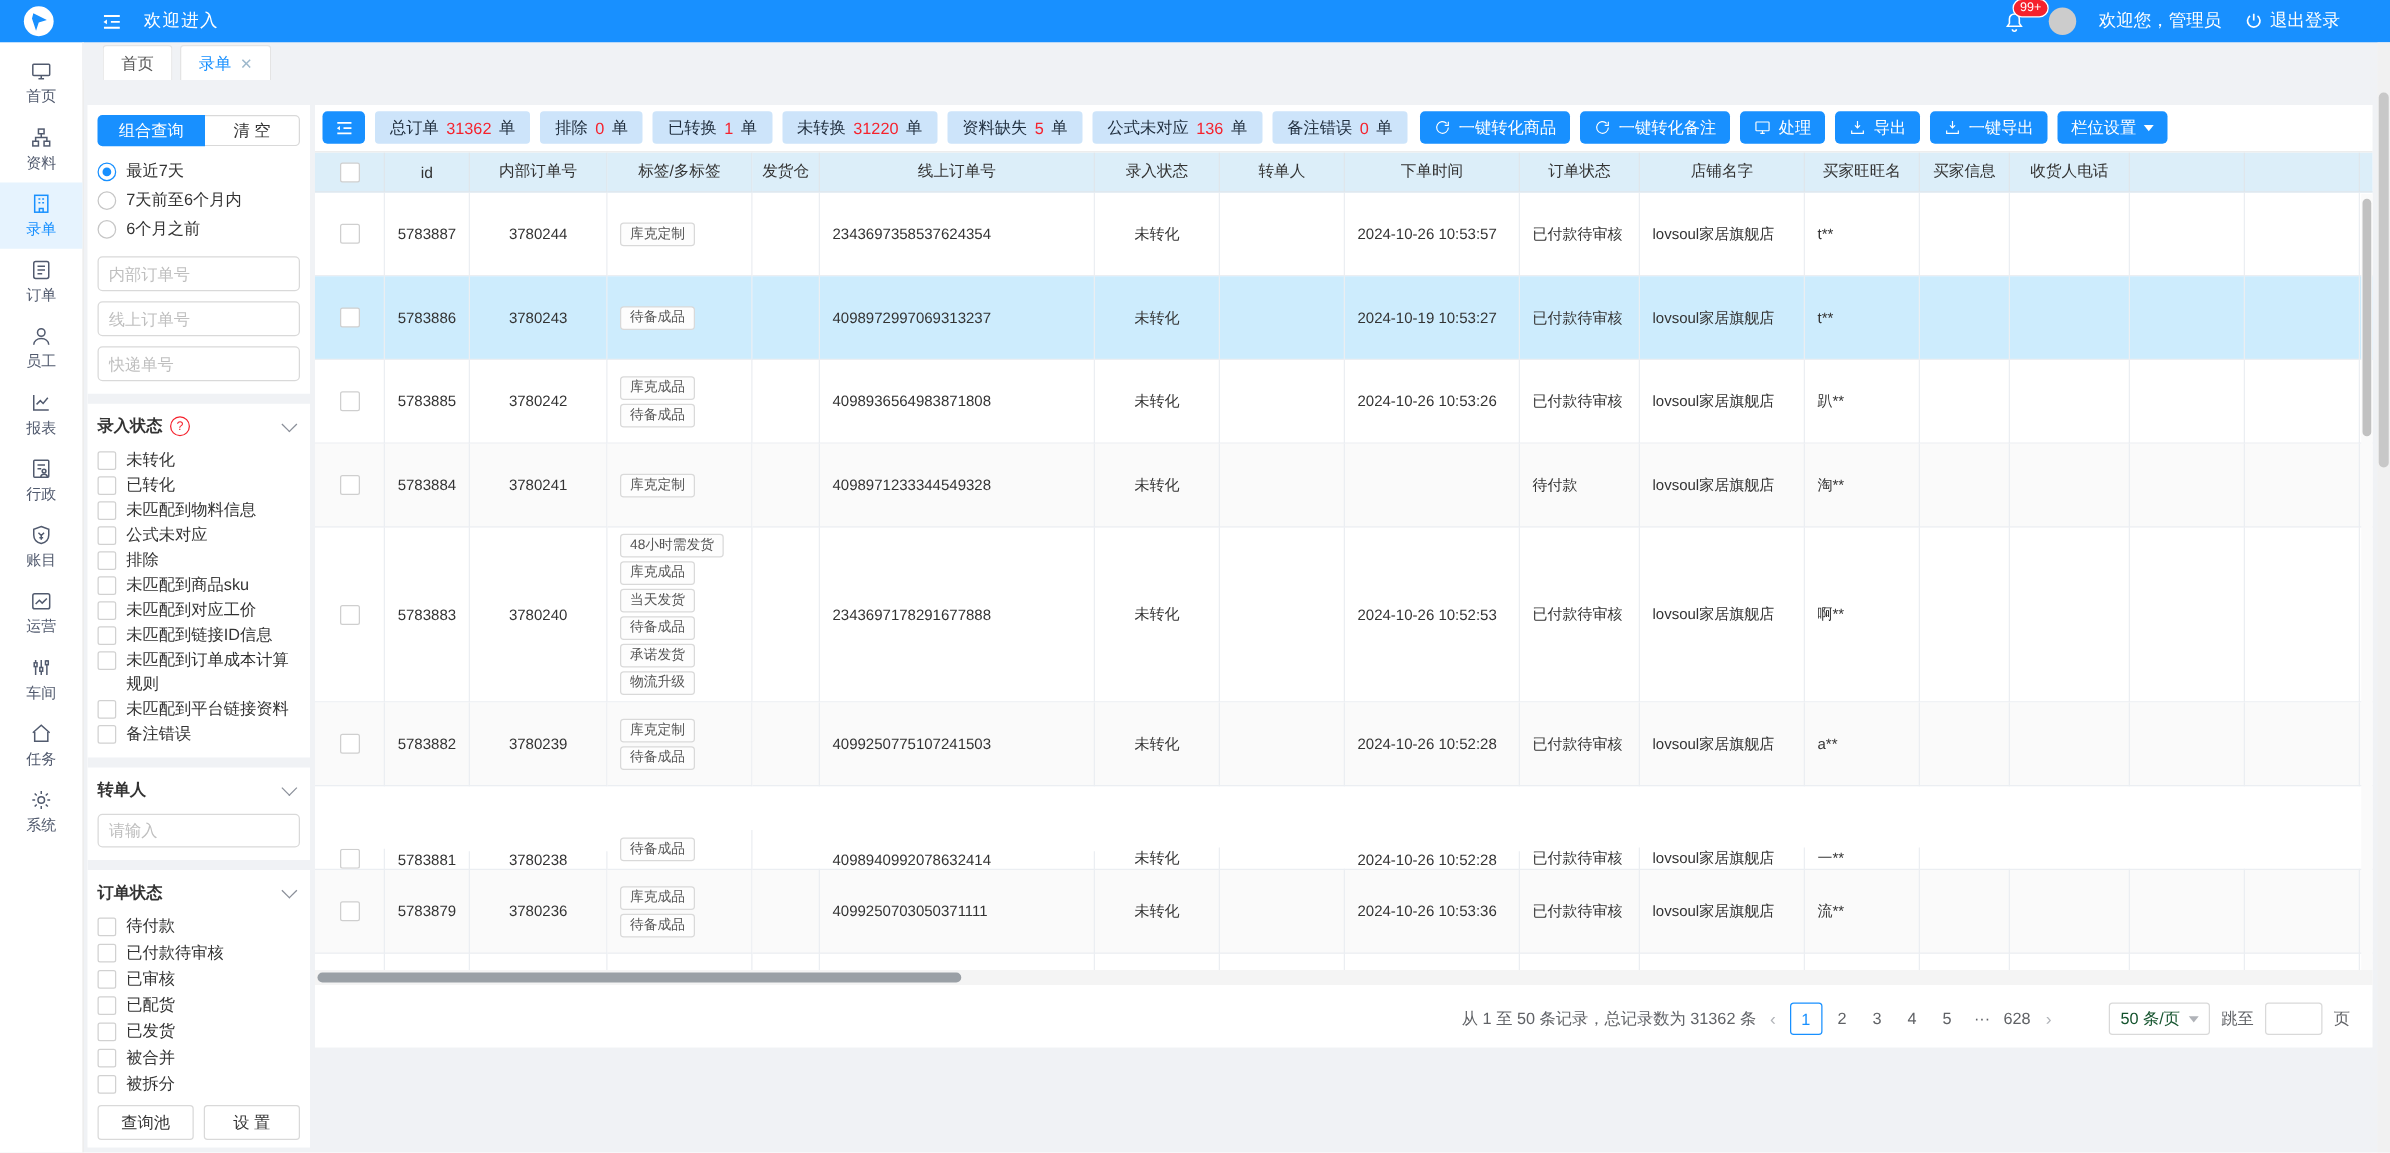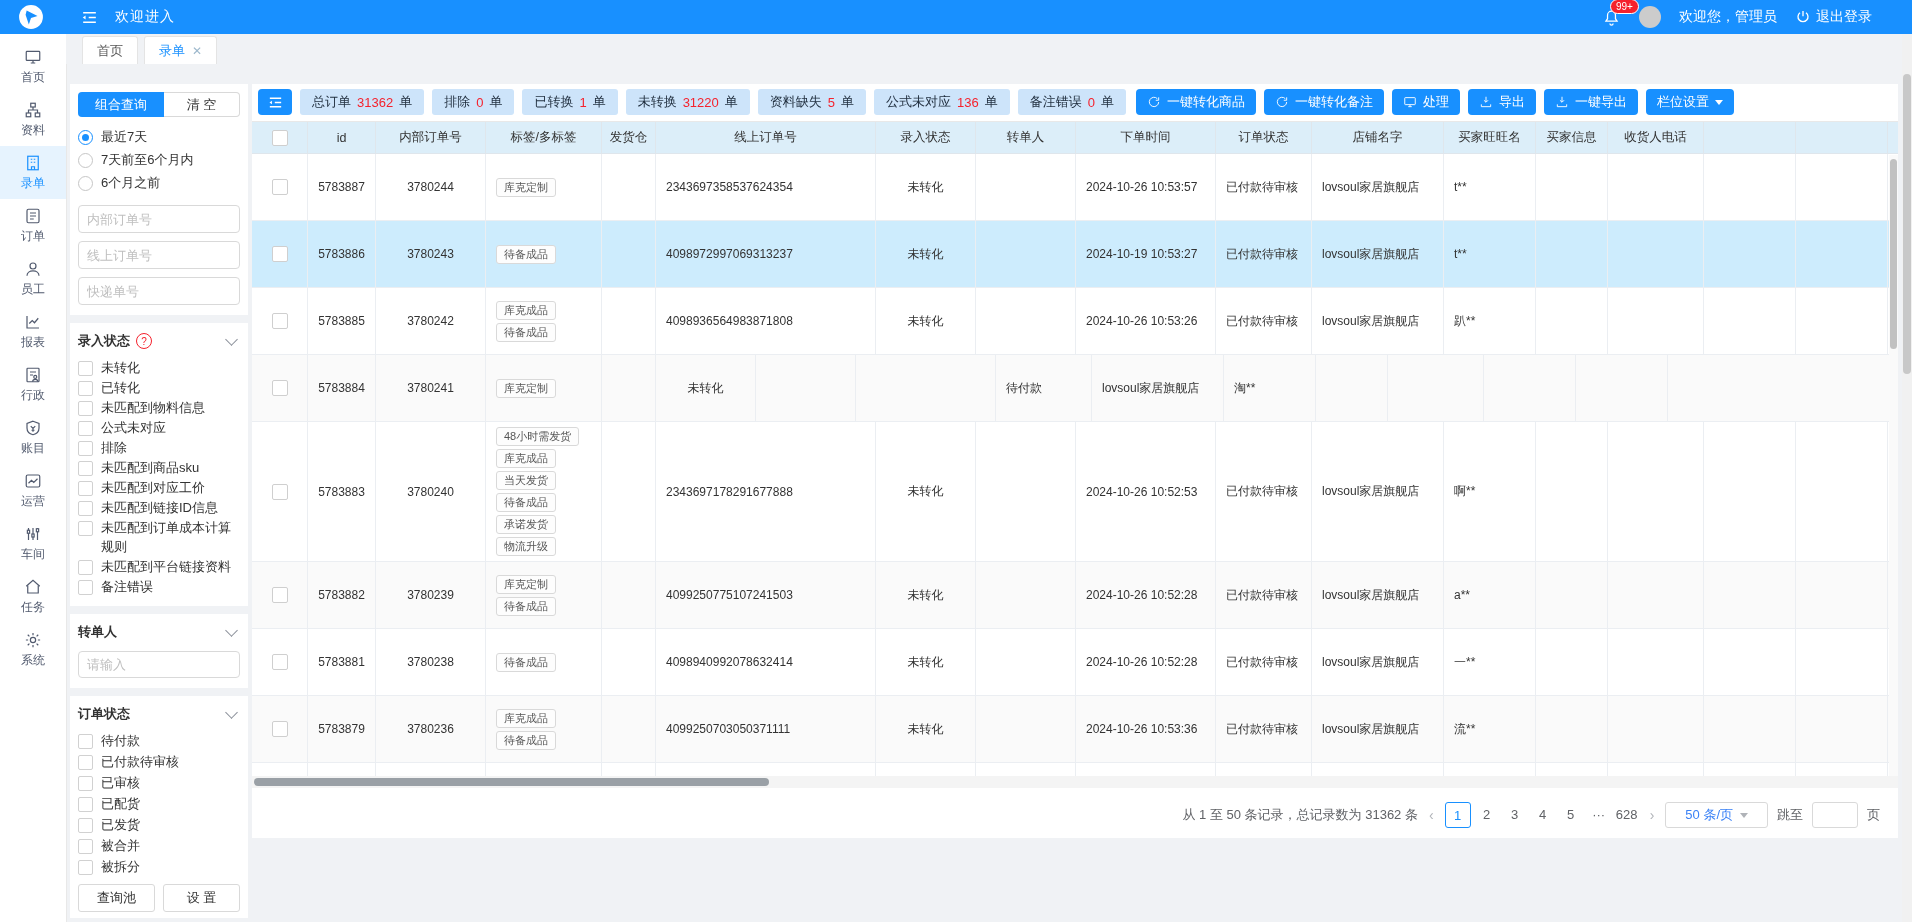--- a/index.html
+++ b/index.html
@@ -84,21 +84,21 @@
   #tbl-vscroll{position:absolute;right:0;top:33px;width:9px;bottom:0;background:#fafafa;}
   #tbl-vthumb{position:absolute;left:1px;top:4px;width:7px;height:190px;background:#c1c1c1;border-radius:4px;}
   #hscroll{height:12px;background:#f4f4f4;position:relative;margin-top:0;}
   #hthumb{position:absolute;left:2px;top:2px;height:8px;width:515px;background:#9aa0a6;border-radius:4px;cursor:pointer;}
   
   #pager{display:flex;align-items:center;justify-content:flex-end;gap:9px;padding:14px 18px 0 0;font-size:13px;color:#606266;}
   .pg-arrow{color:#b0b3b8;font-size:14px;cursor:pointer;padding:0 2px;}
   .pg-num{min-width:24px;height:24px;display:flex;align-items:center;justify-content:center;cursor:pointer;color:#606266;}
   .pg-num.active{border:1px solid #1890ff;color:#1890ff;border-radius:3px;background:#fff;}
   #page-size{border:1px solid #d9d9d9;border-radius:3px;height:24px;display:flex;align-items:center;gap:7px;
-             padding:0 19px;cursor:pointer;color:#3b82f6;}
+             padding:0 8px;cursor:pointer;color:#14532d;margin-left:35px;}
   #page-size .caret{border-top-color:#b0b3b8;}
   #jump-input{width:40px;height:22px;border:1px solid #d9d9d9;border-radius:3px;outline:none;text-align:center;
               font-family:"Liberation Sans",sans-serif;}
   
   #win-scroll{position:absolute;right:0;top:34px;width:10px;bottom:0;background:#f1f1f1;}
   #win-thumb{position:absolute;left:1px;top:40px;width:8px;height:300px;background:#c8c8c8;border-radius:4px;}
 </style>
 </head>
 <body>
 
@@ -680,20 +680,23 @@
           </div>
           <div class="tcell center" style="width: 110px; flex: 0 0 110px;">
             <span>3780241</span>
           </div>
           <div class="tcell tags-cell" style="width: 116px; flex: 0 0 116px;">
             <span class="tag-chip">库克定制</span>
           </div>
           <div class="tcell" style="width: 54px; flex: 0 0 54px;">
             <span></span>
           </div>
+          <div class="tcell" style="width: 220px; flex: 0 0 220px;">
+            <span>4098971233344549328</span>
+          </div>
           <div class="tcell center" style="width: 100px; flex: 0 0 100px;">
             <span>未转化</span>
           </div>
           <div class="tcell" style="width: 100px; flex: 0 0 100px;">
             <span></span>
           </div>
           <div class="tcell" style="width: 140px; flex: 0 0 140px;">
             <span></span>
           </div>
           <div class="tcell" style="width: 96px; flex: 0 0 96px;">
@@ -808,21 +811,21 @@
           <div class="tcell" style="width: 72px; flex: 0 0 72px;">
             <span></span>
           </div>
           <div class="tcell" style="width: 96px; flex: 0 0 96px;">
             <span></span>
           </div>
           <div class="tcell" style="width: 92px; flex: 0 0 92px;"></div>
           <div class="tcell" style="width: 92px; flex: 0 0 92px;"></div>
           <div class="tcell" style="flex: 1 1 0%;"></div>
         </div>
-        <div class="trow tbody-row" style="height: 67px;">
+        <div class="trow tbody-row" style="height: 67px; align-items: flex-end;">
           <div class="tcell" style="width: 56px; flex: 0 0 56px; justify-content: center;">
             <span class="rowchk"></span>
           </div>
           <div class="tcell center" style="width: 68px; flex: 0 0 68px;">
             <span>5783881</span>
           </div>
           <div class="tcell center" style="width: 110px; flex: 0 0 110px;">
             <span>3780238</span>
           </div>
           <div class="tcell tags-cell" style="width: 116px; flex: 0 0 116px;">

